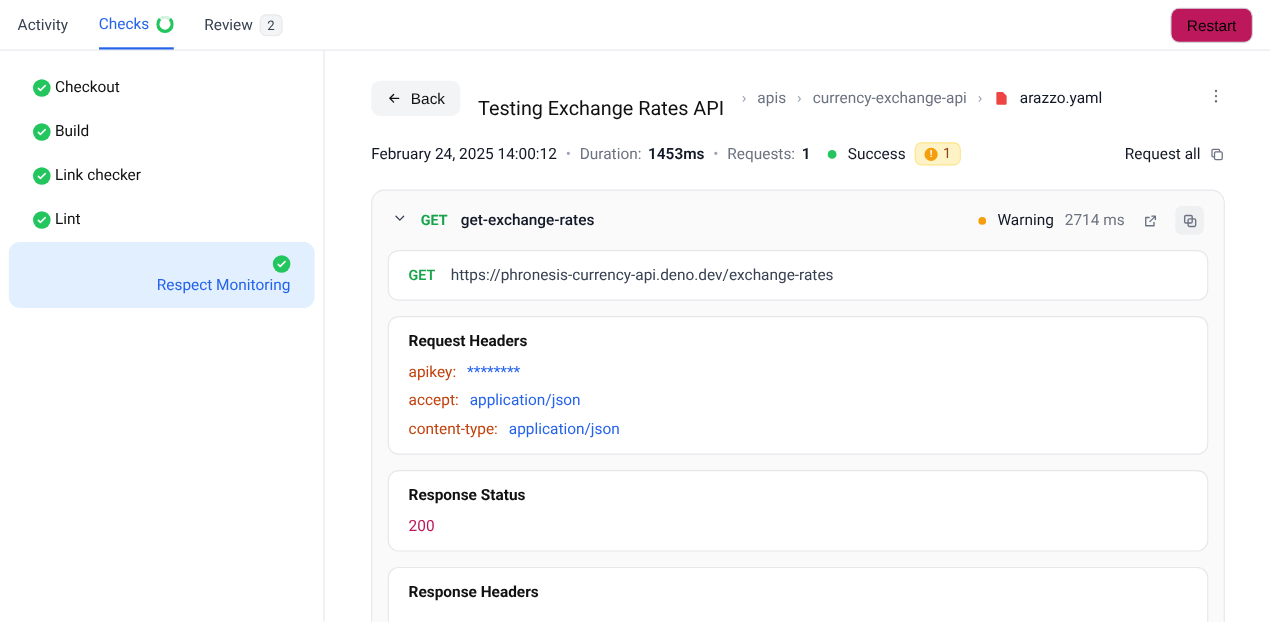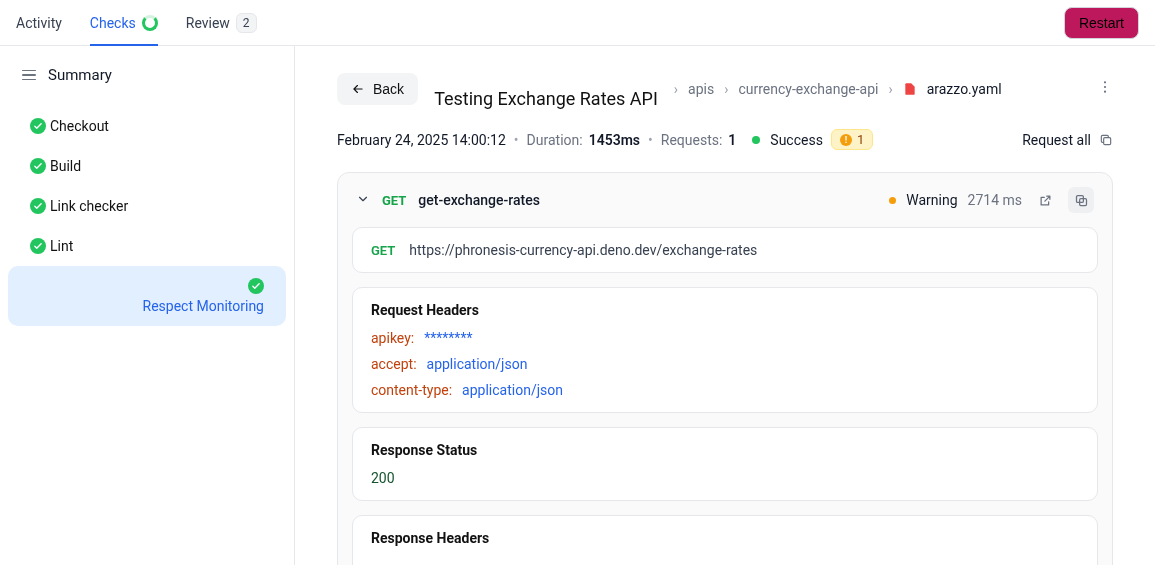--- a/index.html
+++ b/index.html
@@ -1,20 +1,20 @@
 <!DOCTYPE html>
 <html><head>
   <meta charset="utf-8">
   <style>
     * { box-sizing: border-box; margin: 0; padding: 0; }
     body { font-family: -apple-system, BlinkMacSystemFont, "Segoe UI", Roboto, sans-serif; font-size: 14px; color: #111; background: #fff; width: 1155px; height: 565px; overflow: hidden; }
 
     
     .topbar { display: flex; align-items: center; justify-content: space-between; padding: 0 16px; height: 46px; border-bottom: 1px solid #e5e7eb; }
-    .tabs { display: flex; align-items: flex-end; gap: 28px; height: 100%; }
+    .tabs { display: flex; align-items: flex-start; gap: 28px; height: 100%; }
     .tab { display: flex; align-items: center; gap: 6px; height: 100%; cursor: pointer; color: #374151; }
     .tab.active { color: #2563eb; border-bottom: 2px solid #2563eb; margin-bottom: -1px; }
     .tab .spinner { width: 16px; height: 16px; border: 3px solid #22c55e; border-radius: 50%; border-top-color: rgba(34,197,94,0.2); }
     .tab .badge { display: inline-flex; align-items: center; justify-content: center; min-width: 20px; height: 20px; padding: 0 6px; border-radius: 6px; background: #f3f4f6; border: 1px solid #e5e7eb; font-size: 12px; color: #374151; }
     .restart-btn { background: #be185d; border: 1px solid #d1d5db; border-radius: 8px; padding: 7px 14px; font-size: 14px; cursor: pointer; }
 
     
     .main { display: flex; height: calc(100% - 46px); }
 
     
@@ -74,21 +74,21 @@
     .subcard { margin: 0 14px 14px; background: #fff; border: 1px solid #e5e7eb; border-radius: 10px; padding: 14px 18px; }
     .subcard+.subcard { margin-top: 0; }
     .url-row { display: flex; gap: 14px; align-items: baseline; }
     .url-method { color: #16a34a; font-weight: 600; font-size: 13px; }
     .url { color: #374151; }
 
     .sec-title { font-weight: 700; margin-bottom: 12px; }
     .hdr-line { display: flex; gap: 10px; margin-bottom: 10px; }
     .hdr-key { color: #c2410c; }
     .hdr-val { color: #2563eb; }
-    .status-code { color: #14532d; }
+    .status-code { color: #be185d; }
   </style>
 </head>
 <body>
 
 <div class="topbar">
   <div class="tabs">
     <div class="tab">
       <span>Activity</span>
     </div>
     <div class="tab active">
@@ -99,28 +99,20 @@
       <span>Review</span>
       <span class="badge">2</span>
     </div>
   </div>
   <button class="restart-btn">Restart</button>
 </div>
 
 <div class="main">
 
   <aside class="sidebar">
-    <div class="summary-row">
-      <span class="hamburger-icon">
-          <span></span>
-          <span></span>
-          <span></span>
-        </span>
-      <span class="summary-label">Summary</span>
-    </div>
     <div class="side-list">
       <div class="side-item">
         <span class="check-icon">
             <svg viewBox="0 0 16 16" fill="none">
               <path d="M3 8.5l3 3 7-7" stroke="#fff" stroke-width="2.2" stroke-linecap="round" stroke-linejoin="round"></path>
             </svg>
           </span>
         <span class="side-label">Checkout</span>
       </div>
       <div class="side-item">

